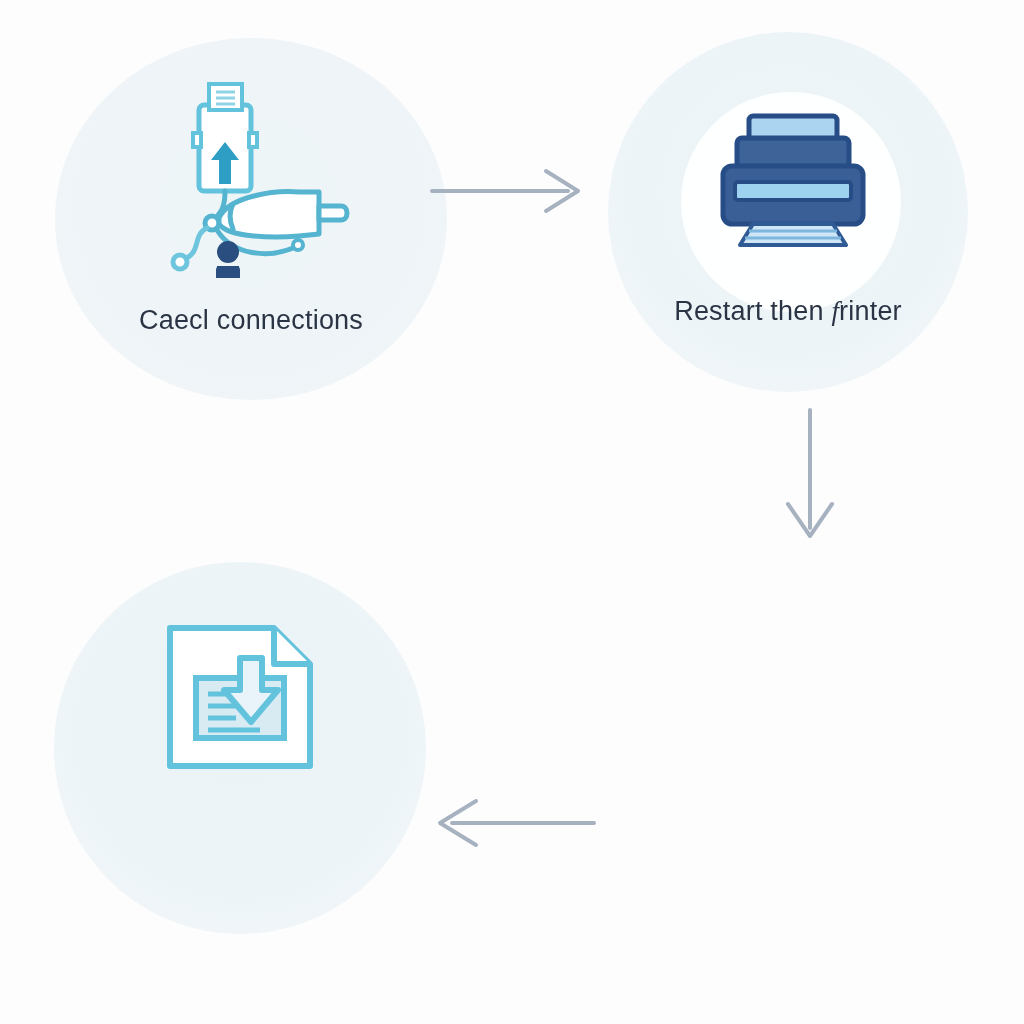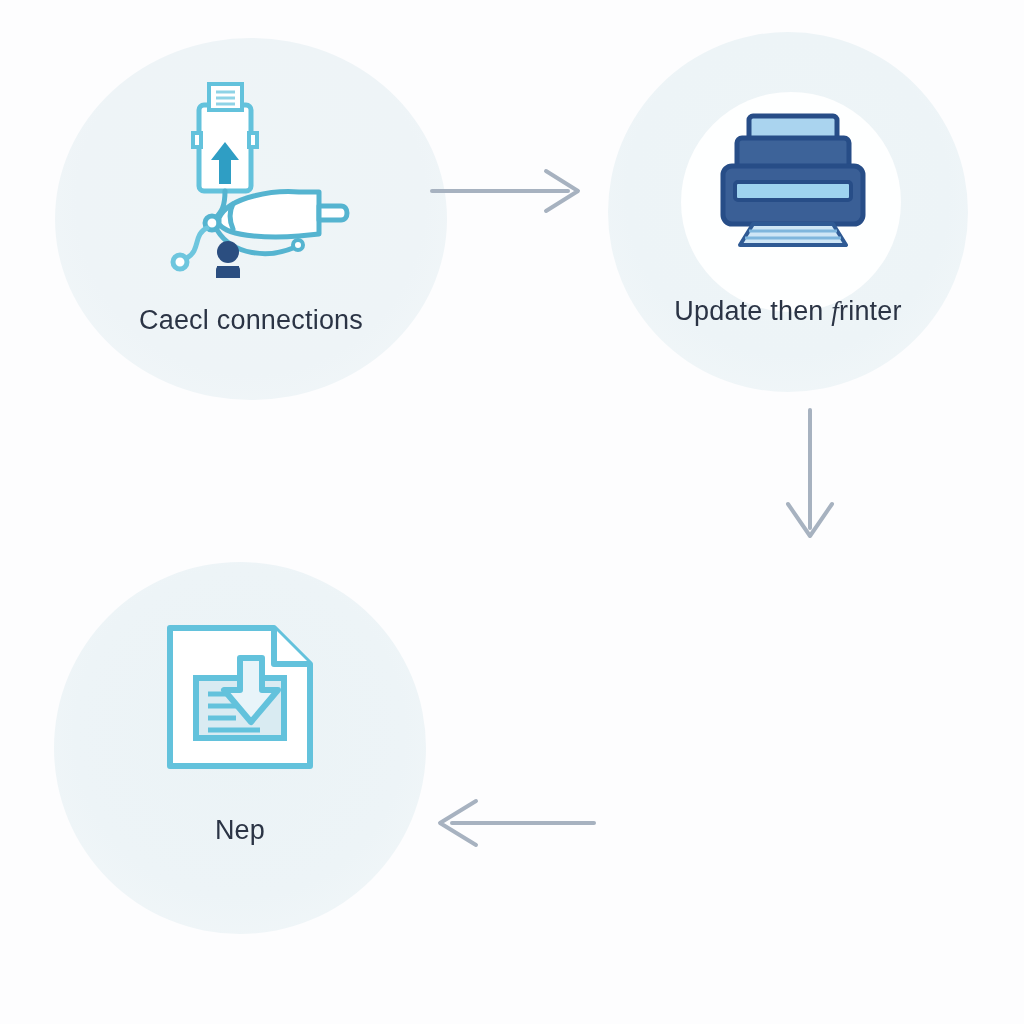--- a/index.html
+++ b/index.html
@@ -124,42 +124,41 @@
       <rect x="10" y="54" width="140" height="58" rx="9" fill="#3a5f96" stroke="#274d87" stroke-width="5"></rect>
 
       <rect x="22" y="70" width="116" height="18" rx="3" fill="#9ed3ef" stroke="#274d87" stroke-width="4"></rect>
 
       <path d="M40 112 L120 112 L133 133 L27 133 Z" fill="#cfe6f6" stroke="#2f5a94" stroke-width="4" stroke-linejoin="round"></path>
       <line x1="36" y1="119" x2="124" y2="119" stroke="#7fb6dd" stroke-width="3"></line>
       <line x1="32" y1="126" x2="128" y2="126" stroke="#7fb6dd" stroke-width="3"></line>
     </svg>
 
     <div class="stage-label" style="top:265px;">
-      <span>Update then </span><span class="alt-glyph">f</span><span>rinter</span>
+      <span>Restart then </span><span class="alt-glyph">f</span><span>rinter</span>
     </div>
   </div>
 
   <div class="stage stage-bg-4" style="left:54px; top:562px; width:372px; height:372px;">
 
     <svg class="stage-icon" style="left:108px; top:60px;" width="160" height="150" viewBox="0 0 160 150">
 
       <path d="M8 6 L112 6 L148 42 L148 144 L8 144 Z" fill="#ffffff" stroke="#63c2dc" stroke-width="6" stroke-linejoin="round"></path>
       <path d="M112 6 L112 42 L148 42" fill="#ffffff" stroke="#63c2dc" stroke-width="6" stroke-linejoin="round"></path>
 
       <rect x="34" y="56" width="88" height="60" fill="#d9ebf2" stroke="#63c2dc" stroke-width="6"></rect>
 
       <line x1="46" y1="72" x2="74" y2="72" stroke="#63c2dc" stroke-width="5"></line>
       <line x1="46" y1="84" x2="74" y2="84" stroke="#63c2dc" stroke-width="5"></line>
       <line x1="46" y1="96" x2="74" y2="96" stroke="#63c2dc" stroke-width="5"></line>
       <line x1="46" y1="108" x2="98" y2="108" stroke="#63c2dc" stroke-width="5"></line>
 
       <path d="M78 36 L100 36 L100 68 L116 68 L89 100 L62 68 L78 68 Z" fill="#e8f4f9" stroke="#63c2dc" stroke-width="6" stroke-linejoin="round"></path>
     </svg>
 
-    <div class="stage-label" style="top:254px;">Nep</div>
   </div>
 
 
   <svg class="arrow" style="left:428px; top:160px;" width="160" height="62" viewBox="0 0 160 62">
     <line x1="4" y1="31" x2="140" y2="31" stroke="#a7b2c0" stroke-width="4" stroke-linecap="round"></line>
     <path d="M118 11 L150 31 L118 51" fill="none" stroke="#a7b2c0" stroke-width="4" stroke-linecap="round" stroke-linejoin="round"></path>
   </svg>
 
   <svg class="arrow" style="left:770px; top:406px;" width="80" height="140" viewBox="0 0 80 140">
     <line x1="40" y1="4" x2="40" y2="122" stroke="#a7b2c0" stroke-width="4" stroke-linecap="round"></line>

